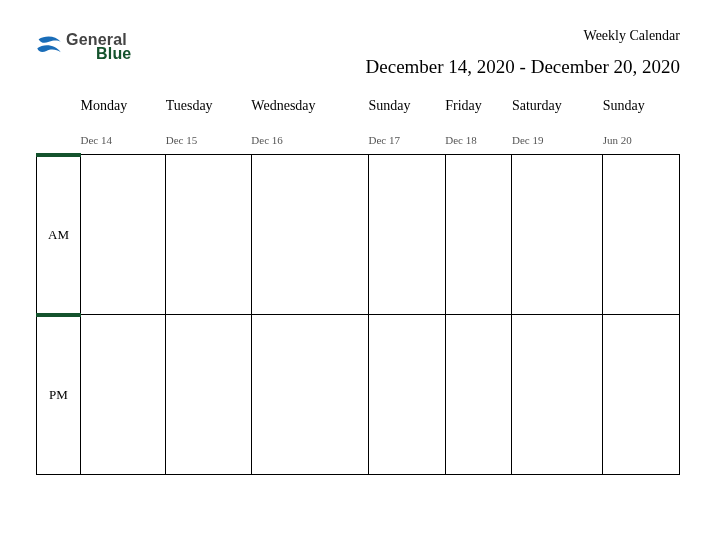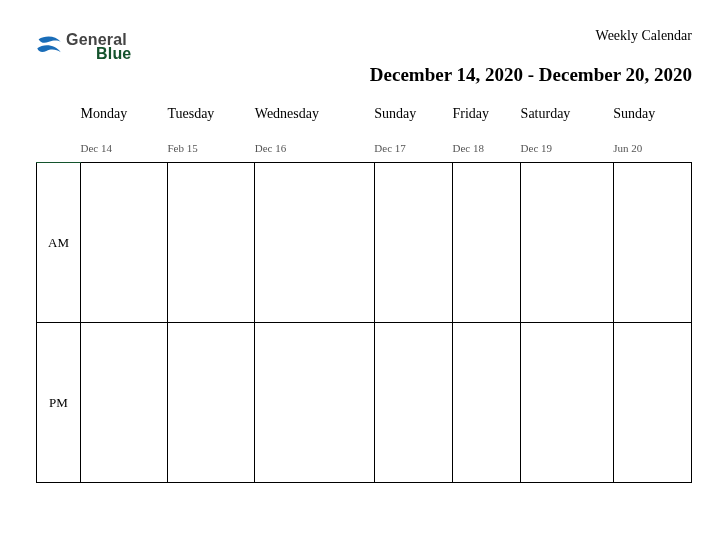--- a/index.html
+++ b/index.html
@@ -6,21 +6,21 @@
   body {
     margin: 0;
     padding: 0;
     width: 712px;
     height: 550px;
     background: #fff;
     font-family: Georgia, 'Times New Roman', serif;
     color: #000;
   }
   .page {
-    padding: 28px 20px 30px 36px;
+    padding: 28px 32px 30px 36px;
   }
   .header {
     display: flex;
     justify-content: space-between;
     align-items: flex-start;
     margin-bottom: 14px;
   }
   .logo {
     display: flex;
     align-items: center;
@@ -50,22 +50,22 @@
   }
   .title-block {
     text-align: right;
   }
   .title {
     font-size: 14px;
     font-weight: 400;
   }
   .subtitle {
     font-size: 19px;
-    font-weight: 700;
-    margin-top: 20px;
+    font-weight: 400;
+    margin-top: 12px;
   }
   table.cal {
     width: 100%;
     border-collapse: collapse;
   }
   .top-rule td, .top-rule th {
     border-top: 1px solid #000;
   }
   th.rowlabel-head {
     width: 44px;
@@ -84,21 +84,21 @@
   th.dayhead .ddate {
     font-size: 11px;
     color: #555;
     margin-top: 20px;
   }
   td.rowlabel {
     width: 44px;
     text-align: center;
     vertical-align: middle;
     font-size: 13px;
-    border-top: 1px solid #14532d;
+    border-top: 4px solid #14532d;
     border-bottom: 1px solid #000;
     border-left: 1px solid #000;
     border-right: none;
   }
   td.cell {
     border: 1px solid #000;
     height: 160px;
     padding: 0;
   }
 </style>
@@ -127,21 +127,21 @@
   <table class="cal">
     <tbody>
         <tr class="top-rule">
       <th class="rowlabel-head"></th>
       <th class="dayhead">
         <div class="dname">Monday</div>
         <div class="ddate">Dec 14</div>
       </th>
       <th class="dayhead">
         <div class="dname">Tuesday</div>
-        <div class="ddate">Feb 15</div>
+        <div class="ddate">Dec 15</div>
       </th>
       <th class="dayhead">
         <div class="dname">Wednesday</div>
         <div class="ddate">Dec 16</div>
       </th>
       <th class="dayhead">
         <div class="dname">Sunday</div>
         <div class="ddate">Dec 17</div>
       </th>
       <th class="dayhead">

